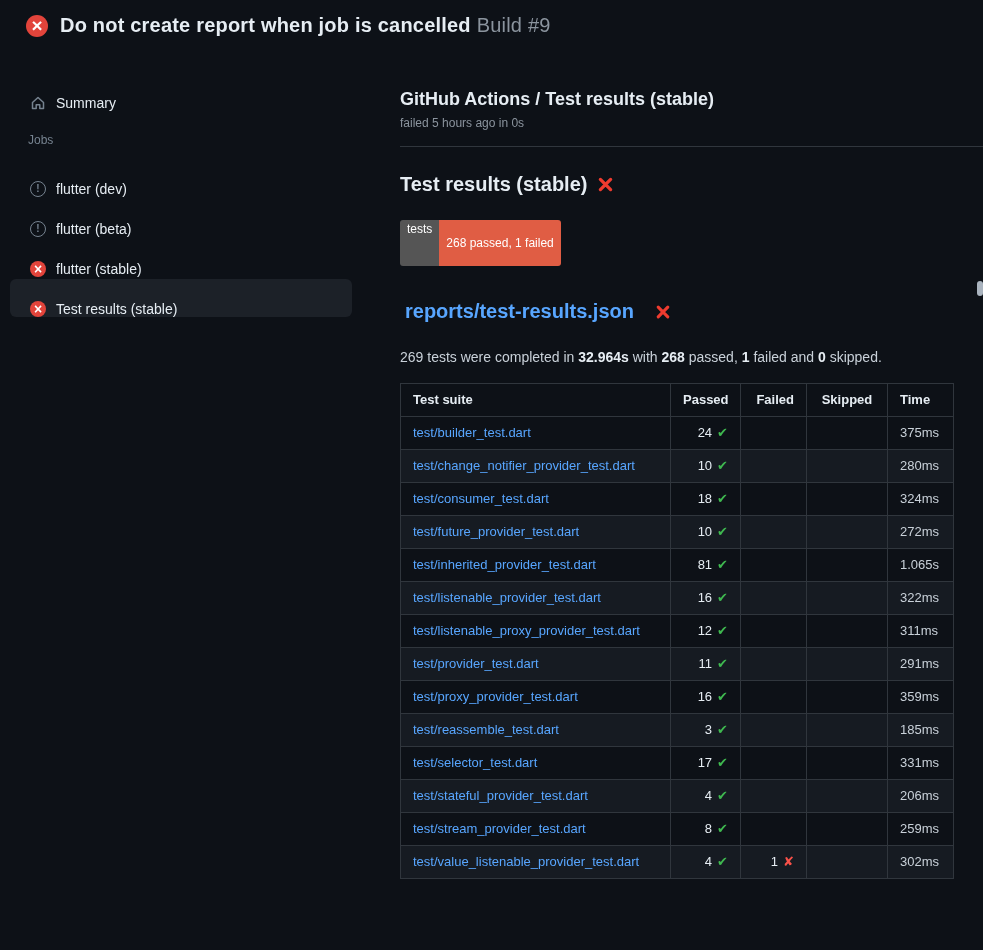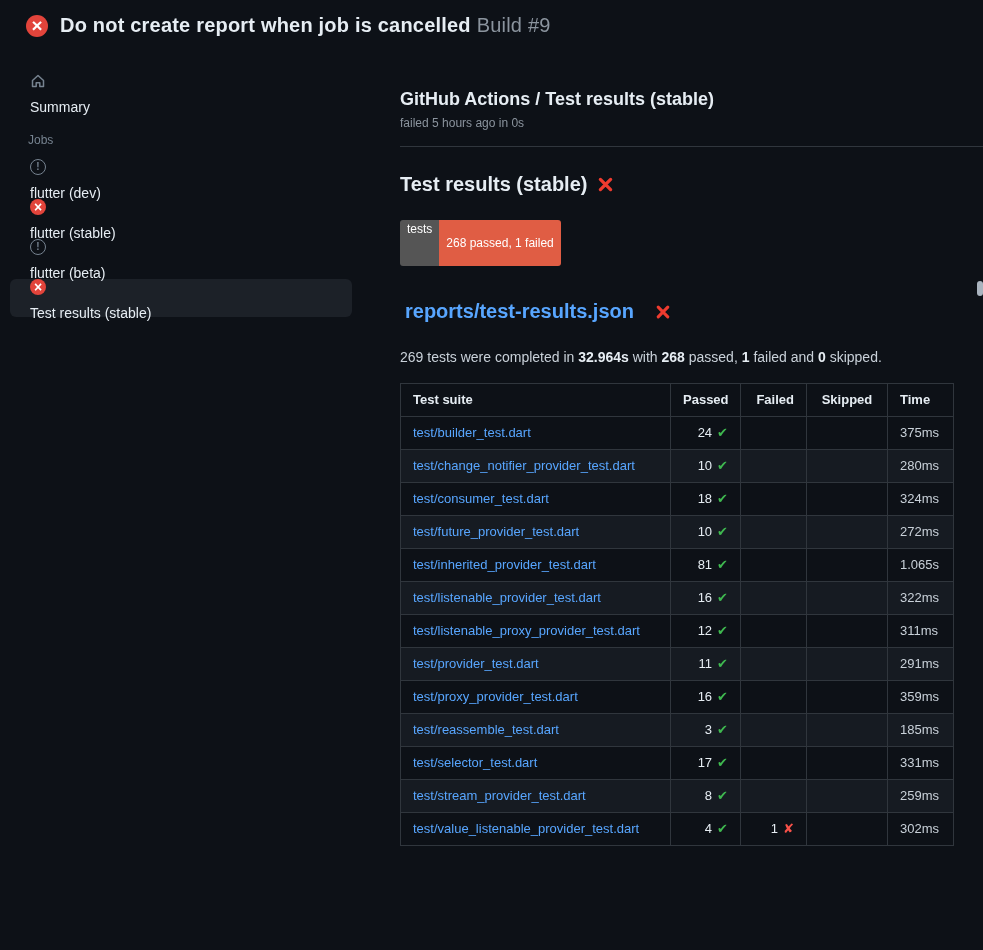--- a/index.html
+++ b/index.html
@@ -28,22 +28,22 @@
   .ic.neutral{width:16px;height:16px;border-radius:50%;border:1.5px solid var(--muted2);}
   .ic.neutral::before{content:"!";color:var(--muted2);font-weight:700;font-size:10px;line-height:1;}
   .ic.home{width:16px;height:16px;color:var(--muted2);}
   .xmark{display:inline-flex;color:var(--x-red);margin-left:2px;}
   .mark{font-family:"DejaVu Sans",sans-serif;margin-left:5px;font-size:13px;}
   .mark.ok{color:var(--success);}
   .mark.bad{color:#f85149;}
   
   .layout{display:flex;align-items:flex-start;}
   .sidebar{width:390px;flex:none;padding:20px 38px 0 10px;}
-  .side-item{display:flex;align-items:flex-start;gap:10px;height:38px;padding:0 20px;
-    border-radius:6px;font-size:14px;color:var(--fg);cursor:pointer;flex-direction:column;}
+  .side-item{display:flex;align-items:flex-end;gap:10px;height:38px;padding:0 20px;
+    border-radius:6px;font-size:14px;color:var(--fg);cursor:pointer;}
   .side-item.selected{background:var(--selected);}
   .jobs-label{color:var(--muted2);font-size:12px;margin:22px 0 12px 18px;}
   .jobs-list .side-item{margin-bottom:2px;}
   
   .content{flex:1;min-width:0;padding:36px 30px 0 10px;position:relative;}
   .breadcrumb{font-size:18px;font-weight:700;color:var(--fg);}
   .status-line{font-size:12px;color:var(--muted);margin-top:6px;}
   .divider{border:0;border-top:1px solid var(--border);margin:16px -30px 0 0;}
   .section-title{display:flex;align-items:center;gap:8px;margin:26px 0 0;font-size:20px;font-weight:700;}
   .badge{display:inline-flex;margin-top:24px;font-size:12px;line-height:18px;border-radius:3px;overflow:hidden;color:#fff;}
@@ -95,26 +95,26 @@
         </span>
         <span class="side-label">Summary</span>
       </div>
       <div class="jobs-label">Jobs</div>
       <nav class="jobs-list">
           <div class="side-item">
     <span class="ic neutral"></span>
     <span class="side-label">flutter (dev)</span>
   </div>
           <div class="side-item">
+    <span class="ic neutral"></span>
+    <span class="side-label">flutter (beta)</span>
+  </div>
+          <div class="side-item">
     <span class="ic failed"></span>
     <span class="side-label">flutter (stable)</span>
-  </div>
-          <div class="side-item">
-    <span class="ic neutral"></span>
-    <span class="side-label">flutter (beta)</span>
   </div>
           <div class="side-item selected">
     <span class="ic failed"></span>
     <span class="side-label">Test results (stable)</span>
   </div>
         </nav>
     </aside>
 
     <main class="content">
       <div class="breadcrumb">GitHub Actions / Test results (stable)</div>
@@ -235,20 +235,27 @@
     <td class="time-cell">185ms</td>
   </tr>
             <tr>
     <td class="suite-cell"><a href="#">test/selector_test.dart</a></td>
     <td class="passed-cell"><span class="val">17</span><span class="mark ok">✔</span></td>
     <td class="failed-cell"></td>
     <td class="skipped-cell"></td>
     <td class="time-cell">331ms</td>
   </tr>
             <tr>
+    <td class="suite-cell"><a href="#">test/stateful_provider_test.dart</a></td>
+    <td class="passed-cell"><span class="val">4</span><span class="mark ok">✔</span></td>
+    <td class="failed-cell"></td>
+    <td class="skipped-cell"></td>
+    <td class="time-cell">206ms</td>
+  </tr>
+            <tr>
     <td class="suite-cell"><a href="#">test/stream_provider_test.dart</a></td>
     <td class="passed-cell"><span class="val">8</span><span class="mark ok">✔</span></td>
     <td class="failed-cell"></td>
     <td class="skipped-cell"></td>
     <td class="time-cell">259ms</td>
   </tr>
             <tr>
     <td class="suite-cell"><a href="#">test/value_listenable_provider_test.dart</a></td>
     <td class="passed-cell"><span class="val">4</span><span class="mark ok">✔</span></td>
     <td class="failed-cell"><span class="val">1</span><span class="mark bad">✘</span></td>

